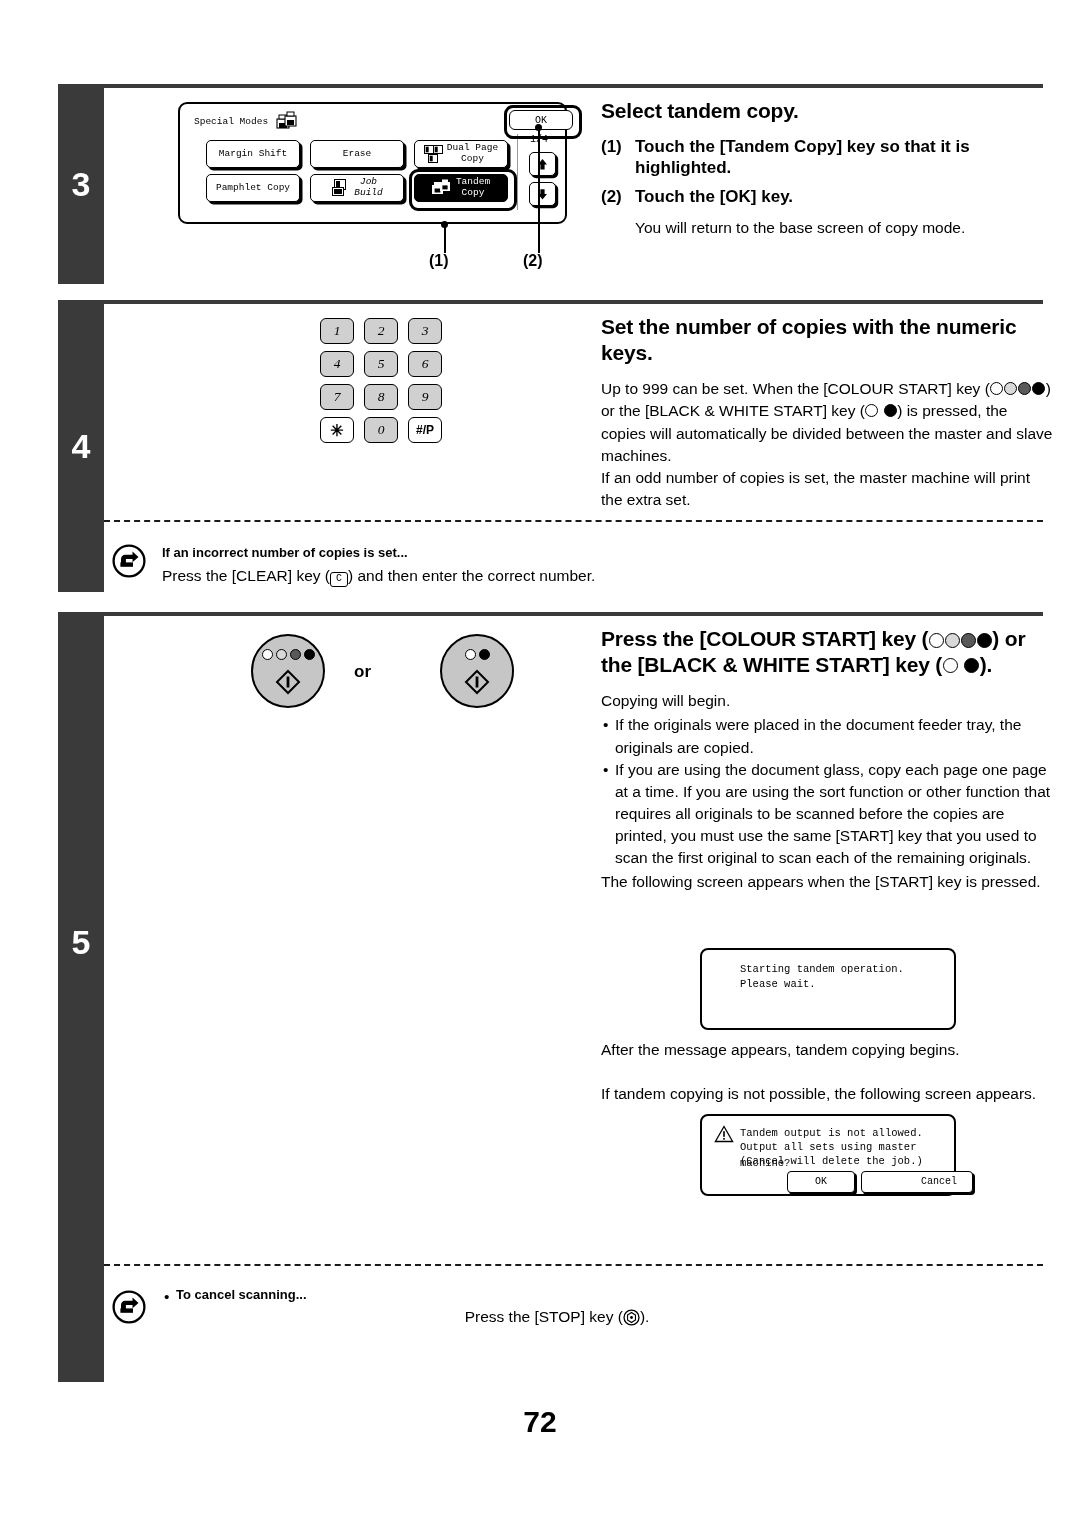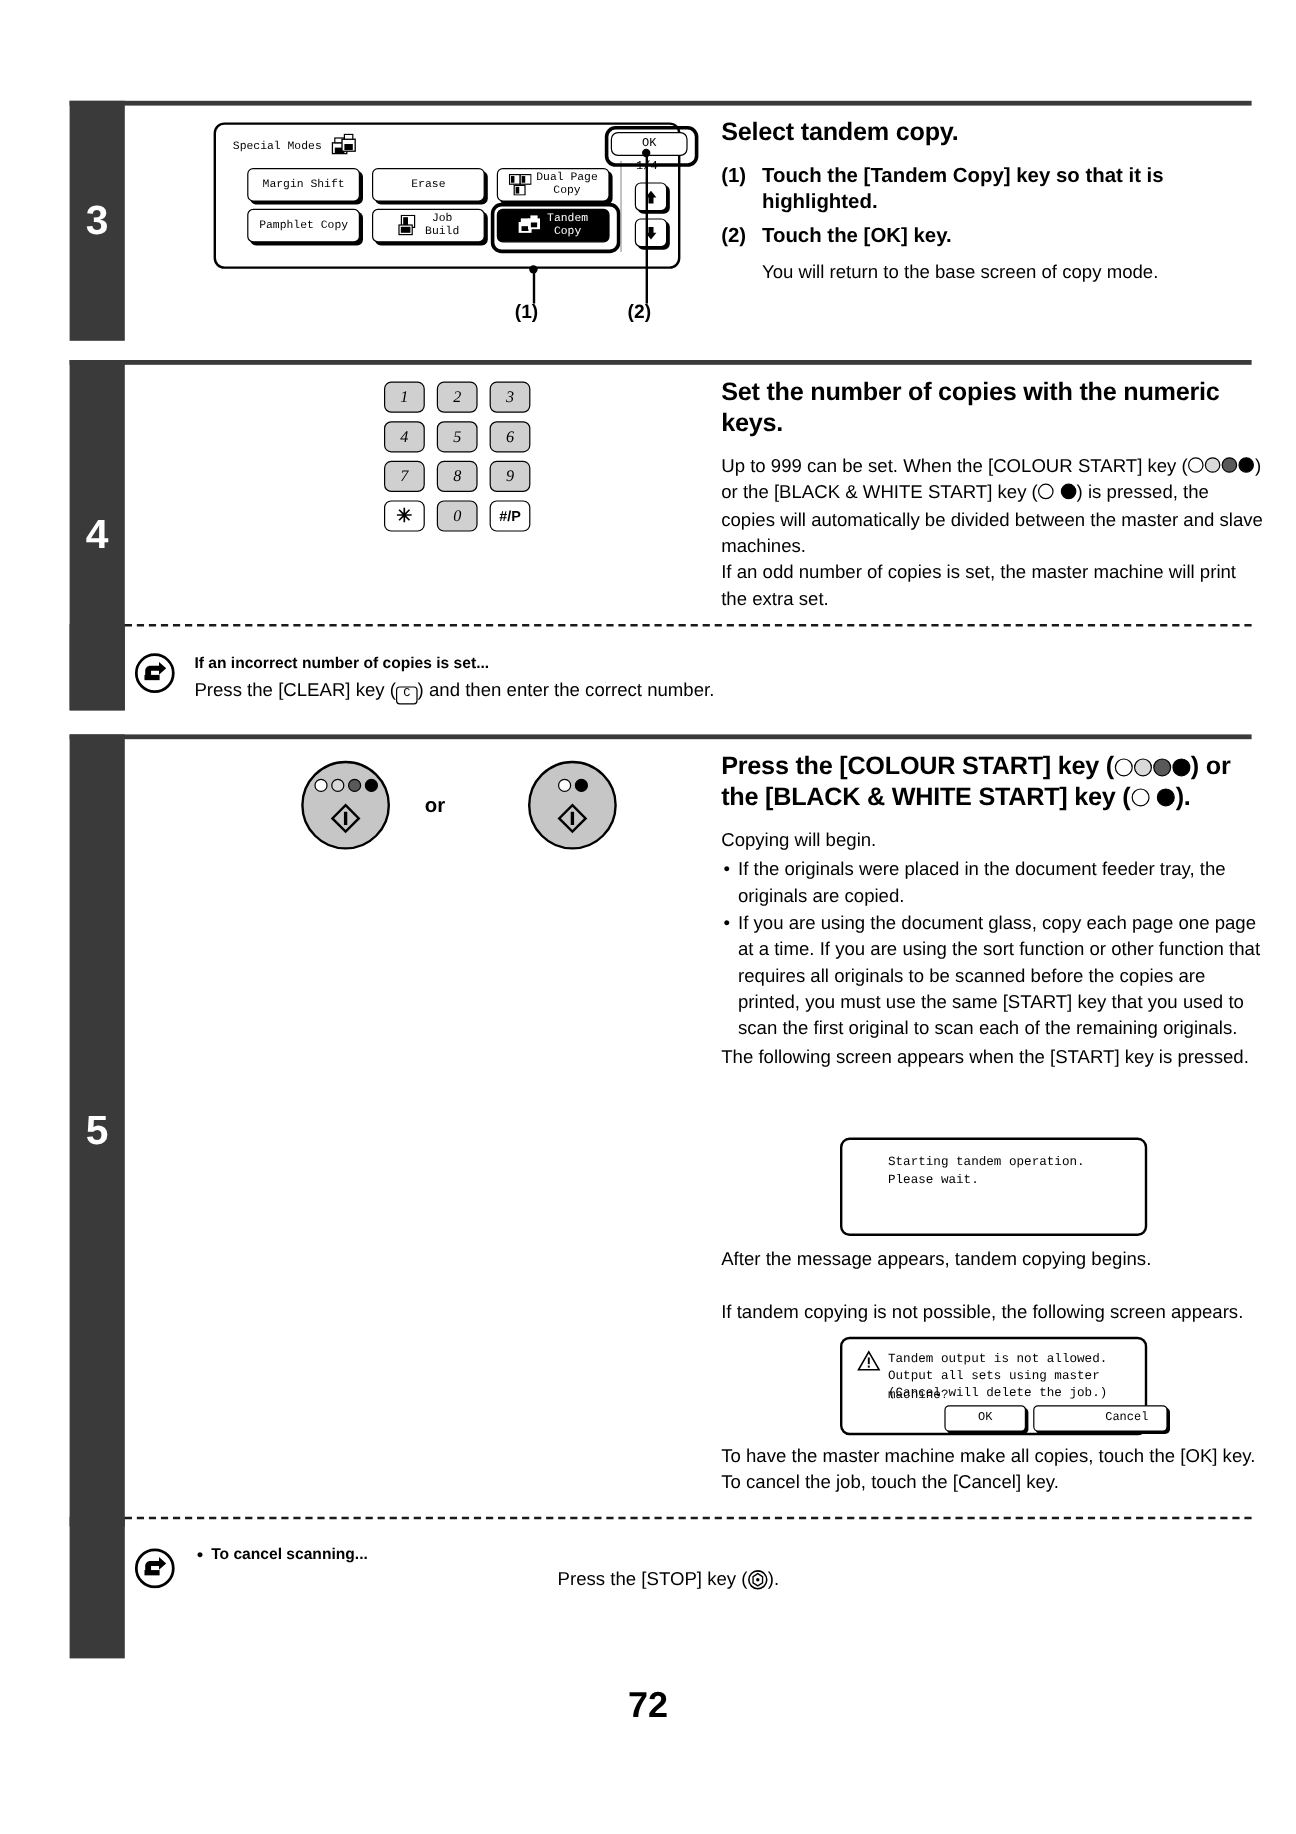--- a/index.html
+++ b/index.html
@@ -137,21 +137,21 @@
             <rect x="4.5" y="9.5" width="9" height="8" fill="#fff" stroke="#000"></rect>
             <rect x="5.7" y="10.7" width="3" height="5.6" fill="#000"></rect>
           </svg>
           <span style="white-space:pre-line;">Dual Page
 Copy</span>
         </div>
 
         <div class="skey" style="left:26px;top:70px;width:92px;height:26px;">
           <span>Pamphlet Copy</span>
         </div>
-        <div class="skey" style="left:130px;top:70px;width:92px;height:26px;">
+        <div class="skey" style="left:130px;top:70px;width:92px;height:26px;font-style:italic;">
           <svg width="18" height="18" viewBox="0 0 18 18" style="margin-right:5px;">
             <rect x="3.5" y="0.5" width="11" height="10" fill="#fff" stroke="#000"></rect>
             <rect x="5" y="2" width="4" height="7" fill="#000"></rect>
             <rect x="1.5" y="8.5" width="11" height="8" fill="#fff" stroke="#000"></rect>
             <rect x="3" y="10" width="8" height="5" fill="#000"></rect>
           </svg>
           <span style="white-space:pre-line;">Job
 Build</span>
         </div>
         <div class="skey sel" style="left:234px;top:70px;width:92px;height:26px;box-shadow:none;">
@@ -315,21 +315,20 @@
           <rect x="9.2" y="6.2" width="1.6" height="5.6" fill="#000"></rect>
           <rect x="9.2" y="13" width="1.6" height="1.7" fill="#000"></rect>
         </svg>
         <div style="position:absolute;left:38px;top:9px;">Tandem output is not allowed.</div>
         <div style="position:absolute;left:38px;top:23px;">Output all sets using master machine?</div>
         <div style="position:absolute;left:38px;top:37px;">(Cancel will delete the job.)</div>
         <div class="dlgbtn" style="position:absolute;left:85px;top:55px;">OK</div>
         <div class="dlgbtn" style="position:absolute;left:159px;top:55px;padding-left:44px;">Cancel</div>
       </div>
 
-      <div class="sub" style="position:absolute;left:497px;top:591px;width:452px;">To have the master machine make all copies, touch the [OK] key. To cancel the job, touch the [Cancel] key.</div>
     </div>
   </div>
 
   <div class="note" style="top:1264px;width:985px;height:118px;">
     <div class="notebar" style="height:118px;"></div>
     <div class="dashed" style="left:46px;width:939px;"></div>
     <svg class="noteicon" style="left:54px;top:26px;" viewBox="0 0 34 34">
       <circle cx="17" cy="17" r="15.4" fill="#fff" stroke="#000" stroke-width="2.3"></circle>
       <path d="M9 19.5 L9 15 C9 12.6 10.9 10.8 13.2 10.8 L20.5 10.8 L20.5 7.6 L26.5 12.9 L20.5 18.2 L20.5 15 L13.9 15 L13.9 19.5 Z" fill="#000"></path>
       <rect x="8.4" y="18.4" width="12.6" height="4.4" fill="#000"></rect>

